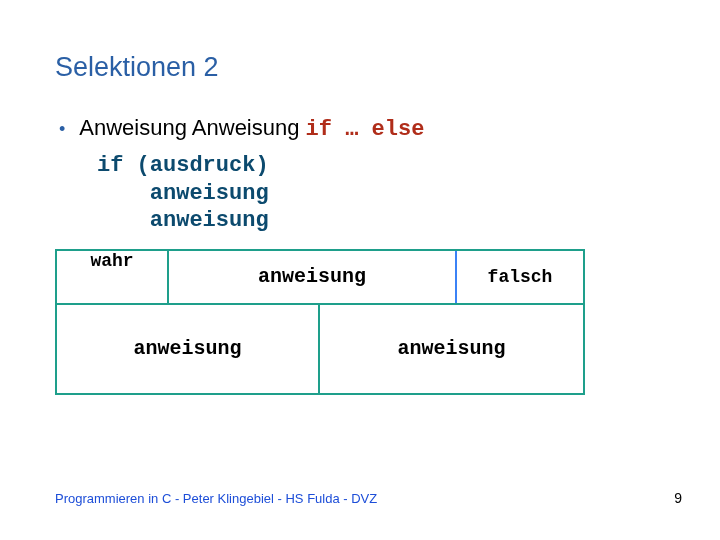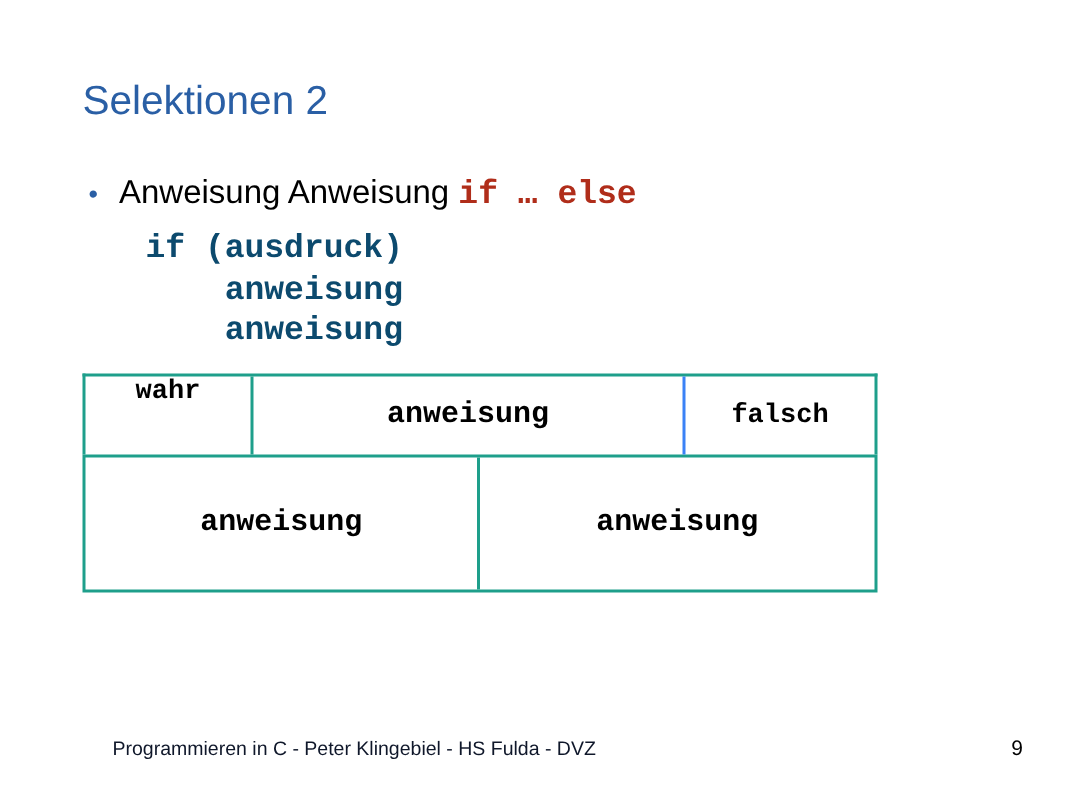--- a/index.html
+++ b/index.html
@@ -14,21 +14,21 @@
   .code-line { font-family: "Courier New", Courier, monospace; color: #0c4a6e; font-weight: bold; font-size: 22px; line-height: 1.25; white-space: pre; }
   .diagram { margin-left: 0px; width: 530px; }
   .diag-top { display: flex; border: 2px solid #1e9f8b; border-bottom: none; height: 54px; }
   .diag-wahr { width: 112px; border-right: 2px solid #1e9f8b; display: flex; align-items: flex-start; justify-content: center; }
   .diag-ausdruck { flex: 1; display: flex; align-items: center; justify-content: center; font-family: "Courier New", Courier, monospace; font-weight: bold; font-size: 20px; }
   .diag-falsch { width: 128px; border-left: 2px solid #3b82f6; display: flex; align-items: center; justify-content: center; }
   .lbl { font-family: "Courier New", Courier, monospace; font-weight: bold; font-size: 18px; }
   .diag-bottom { display: flex; border: 2px solid #1e9f8b; height: 92px; }
   .diag-half { width: 50%; display: flex; align-items: center; justify-content: center; font-family: "Courier New", Courier, monospace; font-weight: bold; font-size: 20px; }
   .diag-half.left { border-right: 2px solid #1e9f8b; }
-  .footer { position: absolute; left: 55px; bottom: 34px; font-size: 13px; color: #0f172a; margin-left: 20px; }
+  .footer { position: absolute; left: 55px; bottom: 34px; font-size: 13px; color: #1d4ed8; }
   .page-no { position: absolute; right: 38px; bottom: 34px; font-size: 14px; color: #000; }
 </style>
 </head>
 <body>
 
 <div class="slide">
 
   <h1 class="title">Selektionen 2</h1>
 
   <div class="bullet-row">

